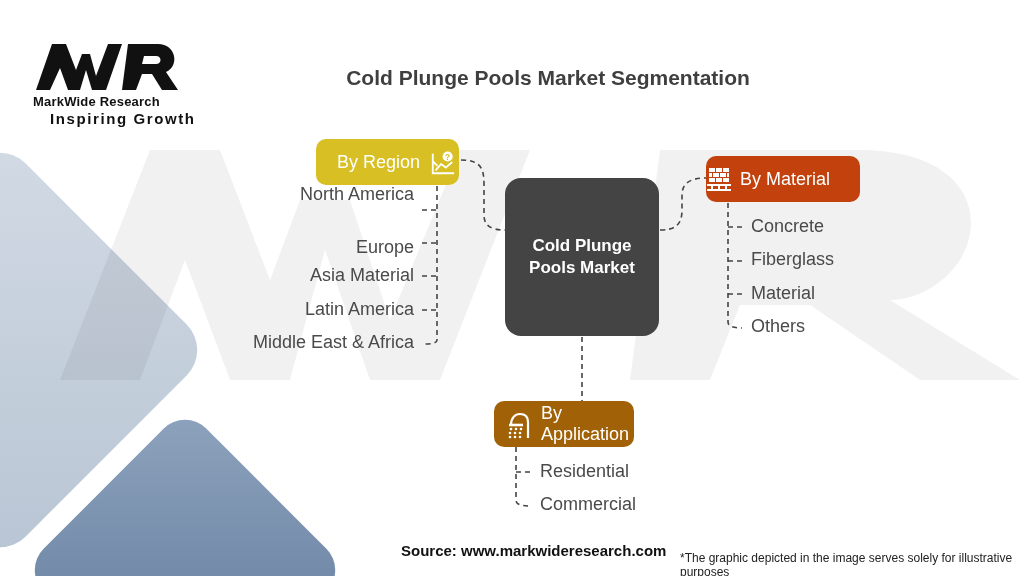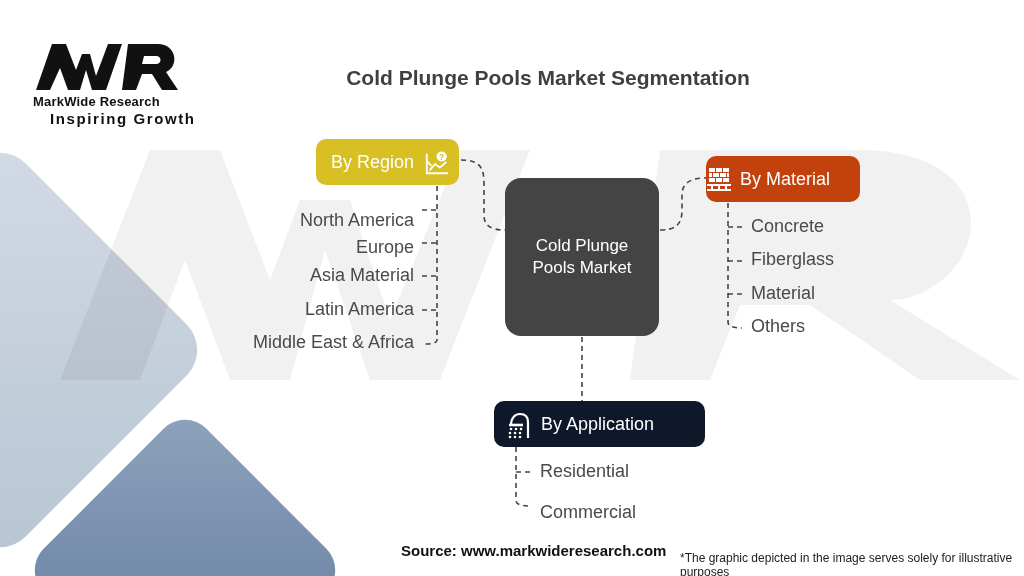--- a/index.html
+++ b/index.html
@@ -9,26 +9,26 @@
   .deco-dark { position:absolute; left:70px; top:455px; width:230px; height:230px; background:linear-gradient(135deg,#8ea3bd,#5a7698); transform:rotate(45deg); border-radius:30px; }
   .watermark { position:absolute; left:60px; top:150px; width:980px; height:230px; opacity:0.05; }
   
   .logo { position:absolute; left:30px; top:40px; width:160px; }
   .logo-mark { display:block; }
   .logo-name { position:absolute; left:3px; top:54px; font-weight:bold; font-size:13px; color:#111; white-space:nowrap; letter-spacing:0.2px; }
   .logo-tag { position:absolute; left:20px; top:70px; font-weight:bold; font-size:15px; color:#111; letter-spacing:1.6px; white-space:nowrap; }
   .title { position:absolute; left:0; width:1096px; top:66px; text-align:center; font-weight:bold; font-size:21px; color:#3f3f3f; }
   
   .center-box { position:absolute; left:505px; top:178px; width:154px; height:158px; background:#444444; border-radius:16px; display:flex; align-items:center; justify-content:center; text-align:center; color:#fff; font-size:17px; line-height:22px; }
-  .center-box span { width:110px; }
+  .center-box span { width:110px;font-weight:bold; }
   
   .pill { position:absolute; height:46px; border-radius:10px; display:flex; align-items:center; color:#fff; font-size:18px; box-sizing:border-box; }
-  .pill-region { left:316px; top:139px; width:143px; background:#d7bf24; padding-left:15px; }
+  .pill-region { left:316px; top:139px; width:143px; background:#d7bf24; padding-left:21px; }
   .pill-material { left:706px; top:156px; width:154px; background:#c2410c; }
-  .pill-application { left:494px; top:401px; width:211px; background:#0f172a; padding-left:13px; }
+  .pill-application { left:494px; top:401px; width:140px; background:#a16207; padding-left:13px; }
   .pill .icon { display:inline-flex; width:26px; height:26px; }
   
   .item { position:absolute; font-size:18px; color:#4a4a4a; white-space:nowrap; }
   svg.lines { position:absolute; left:0; top:0; width:1024px; height:576px; }
   .footer-source { position:absolute; left:401px; top:542px; font-weight:bold; font-size:15px; color:#111; }
   .footer-note { position:absolute; left:680px; top:551px; font-size:12px; color:#222; }
 </style>
 </head>
 <body>
 
@@ -85,21 +85,21 @@
     <svg width="28" height="28" viewBox="0 0 28 28" fill="none" stroke="#fff" stroke-width="2">
       <path d="M3,4 L3,25 L26,25"></path>
       <path d="M3,12 L8,17"></path>
       <path d="M6,22 L12,15 L17,19 L24,13"></path>
       <circle cx="19" cy="7" r="5.5" fill="#fff" stroke="none"></circle>
       <text x="19" y="10.5" font-size="9" font-weight="bold" text-anchor="middle" fill="#d7bf24" stroke="none" font-family="Liberation Sans, sans-serif">?</text>
     </svg>
   </span>
 </div>
 
-<div class="item" style="right:610px; top:210px;">North America</div>
+<div class="item" style="right:610px; top:184px;">North America</div>
 <div class="item" style="right:610px; top:237px;">Europe</div>
 <div class="item" style="right:610px; top:265px;">Asia Material</div>
 <div class="item" style="right:610px; top:299px;">Latin America</div>
 <div class="item" style="right:610px; top:332px;">Middle East &amp; Africa</div>
 
 <div class="pill pill-material">
   <span class="icon" style="margin-right:8px;">
     <svg width="26" height="26" viewBox="0 0 26 26" fill="#fff">
       <rect x="3" y="2" width="6" height="4"></rect>
         <rect x="10" y="2" width="6" height="4"></rect>
@@ -141,16 +141,16 @@
         <circle cx="3" cy="26" r="1.3"></circle>
           <circle cx="8" cy="26" r="1.3"></circle>
           <circle cx="13" cy="26" r="1.3"></circle>
       </g>
     </svg>
   </span>
   <span>By Application</span>
 </div>
 
 <div class="item" style="left:540px; top:461px;">Residential</div>
-<div class="item" style="left:540px; top:494px;margin-top:8px;">Commercial</div>
+<div class="item" style="left:540px; top:494px;">Commercial</div>
 
 <div class="footer-source">Source: www.markwideresearch.com</div>
 <div class="footer-note">*The graphic depicted in the image serves  solely for illustrative purposes</div>
 
 </body></html>

